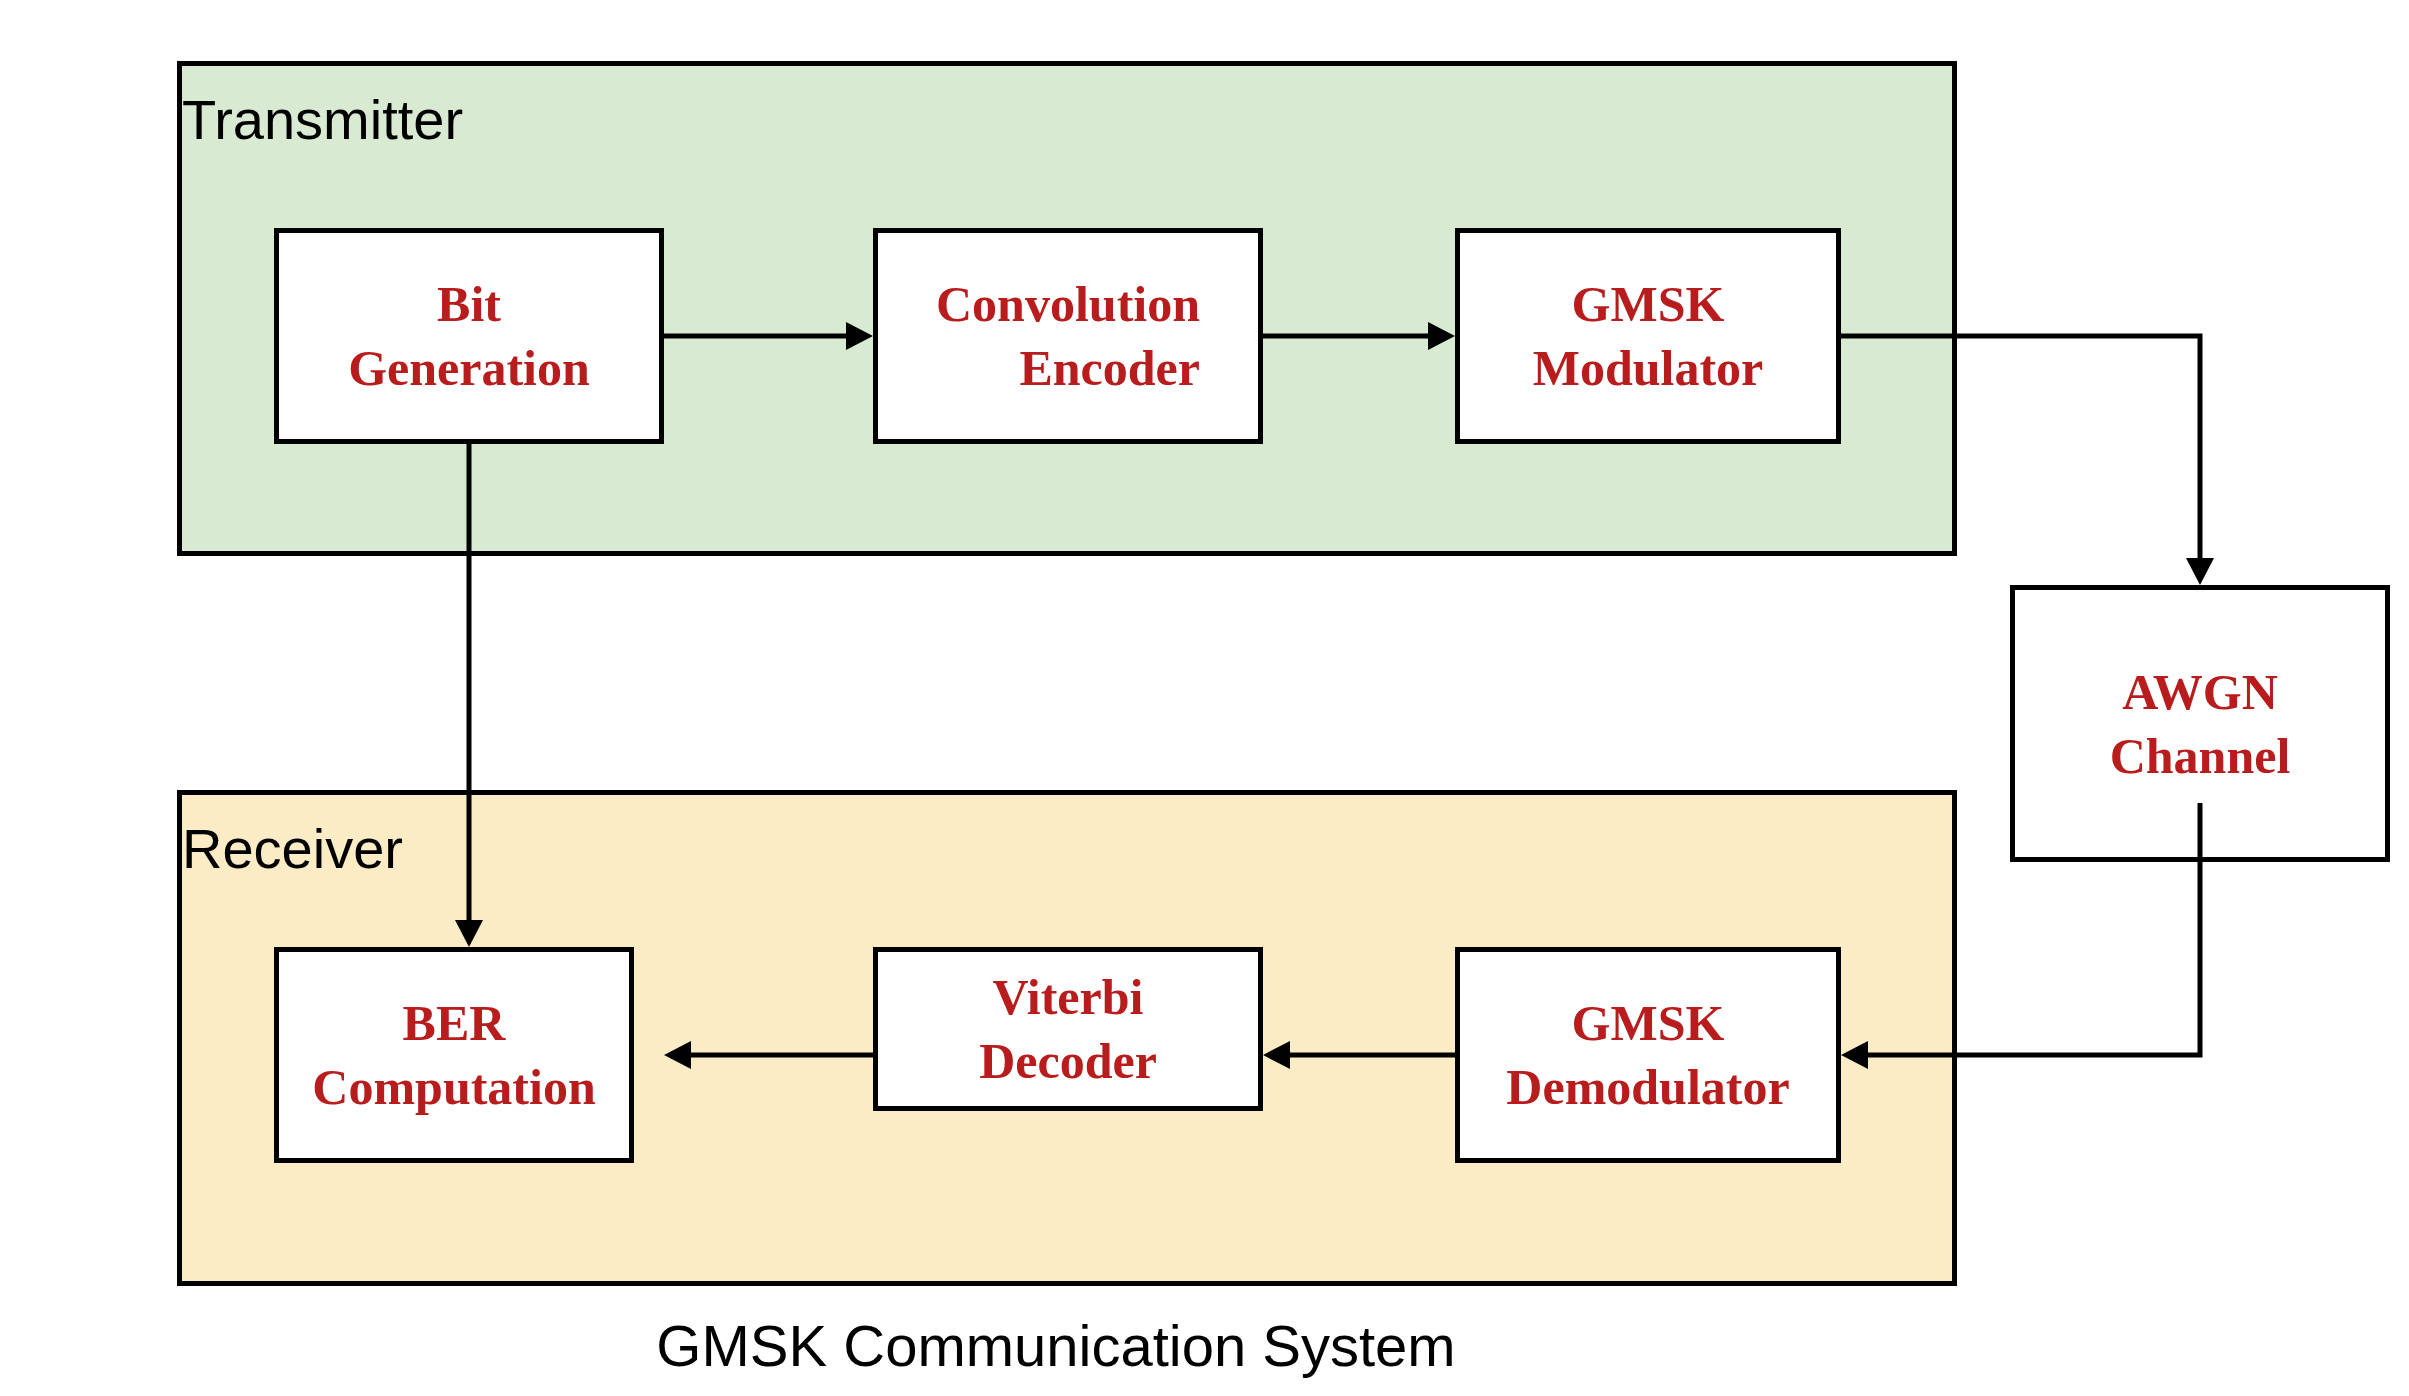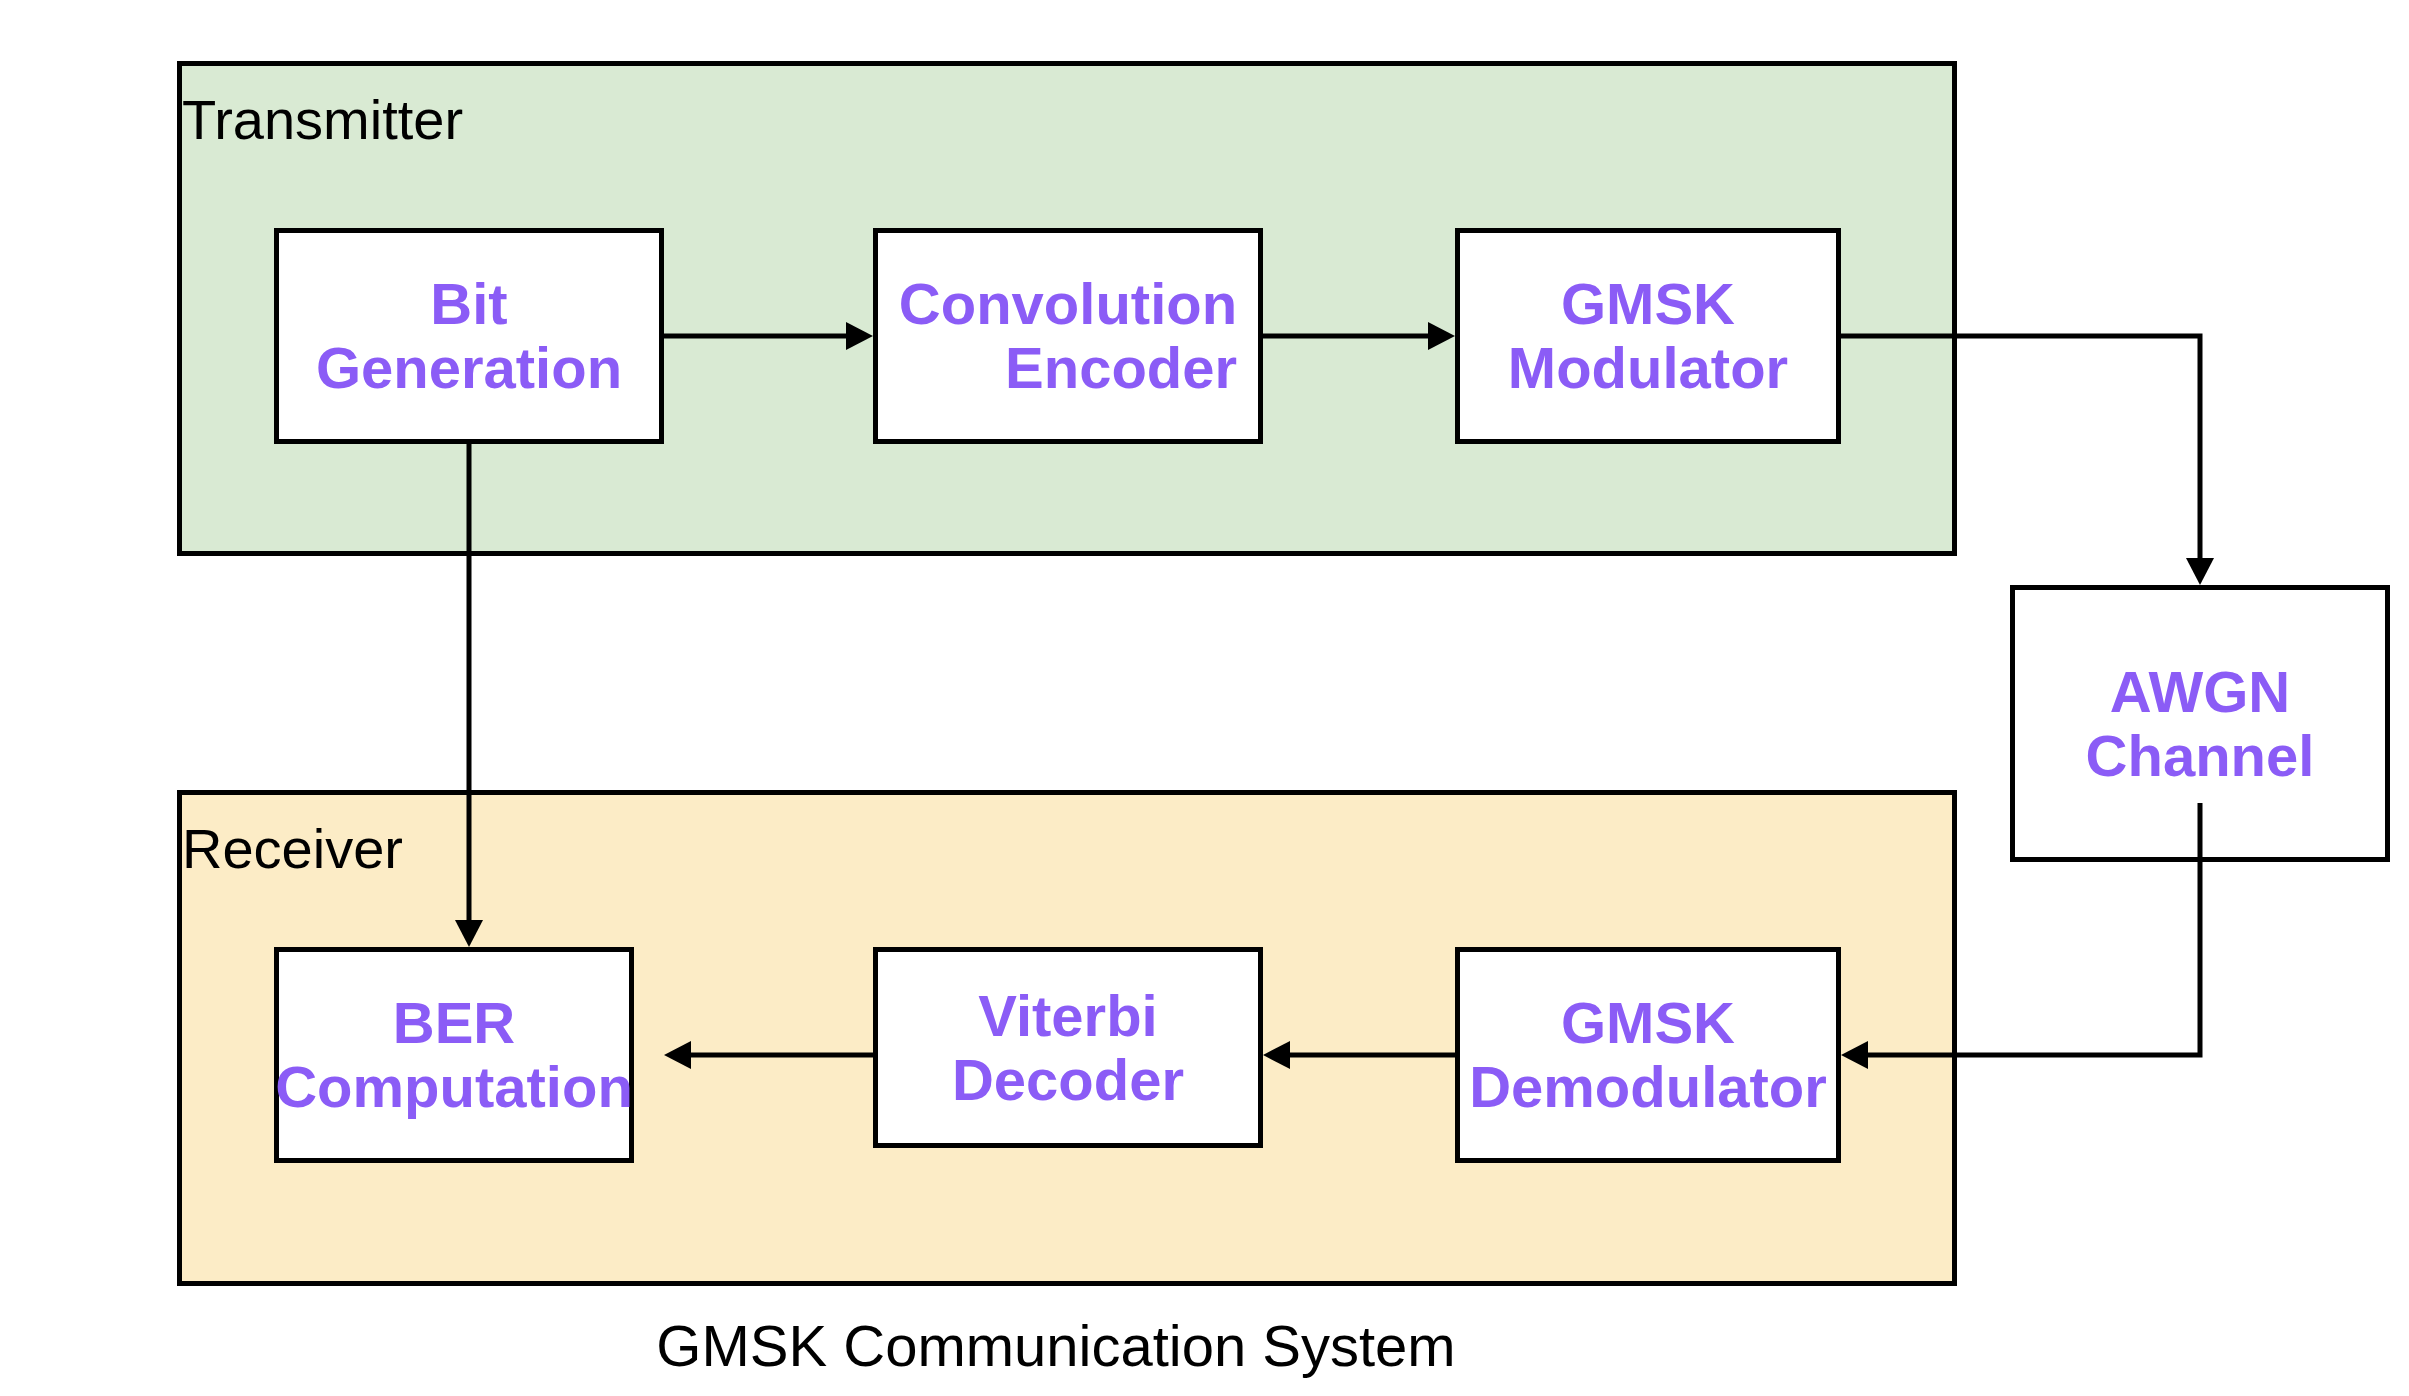--- a/index.html
+++ b/index.html
@@ -42,31 +42,32 @@
   }
   .node {
     position: absolute;
     background: #ffffff;
     border: 5px solid #000000;
     box-sizing: border-box;
     display: flex;
     align-items: center;
     justify-content: center;
     text-align: center;
-    font-size: 58px;
+    font-size: 50px;
     font-weight: 700;
     line-height: 64px;
-    color: #8b5cf6;
+    color: #b91c1c;
     white-space: pre-line;
+    font-family: Liberation Serif, serif;
   }
   .node.bit-generation    { left: 274px; top: 228px; width: 390px; height: 216px; }
   .node.conv-encoder      { left: 873px; top: 228px; width: 390px; height: 216px; text-align: right; }
   .node.gmsk-modulator    { left: 1455px; top: 228px; width: 386px; height: 216px; }
   .node.ber-computation   { left: 274px; top: 947px; width: 360px; height: 216px; }
-  .node.viterbi-decoder   { left: 873px; top: 947px; width: 390px; height: 201px; }
+  .node.viterbi-decoder   { left: 873px; top: 947px; width: 390px; height: 164px; }
   .node.gmsk-demodulator  { left: 1455px; top: 947px; width: 386px; height: 216px; }
   .node.awgn-channel      { left: 2010px; top: 585px; width: 380px; height: 277px; }
   #connector-layer {
     position: absolute;
     left: 0; top: 0;
     width: 2409px; height: 1396px;
     pointer-events: none;
   }
   #connector-layer .wire {
     stroke: #000000;

